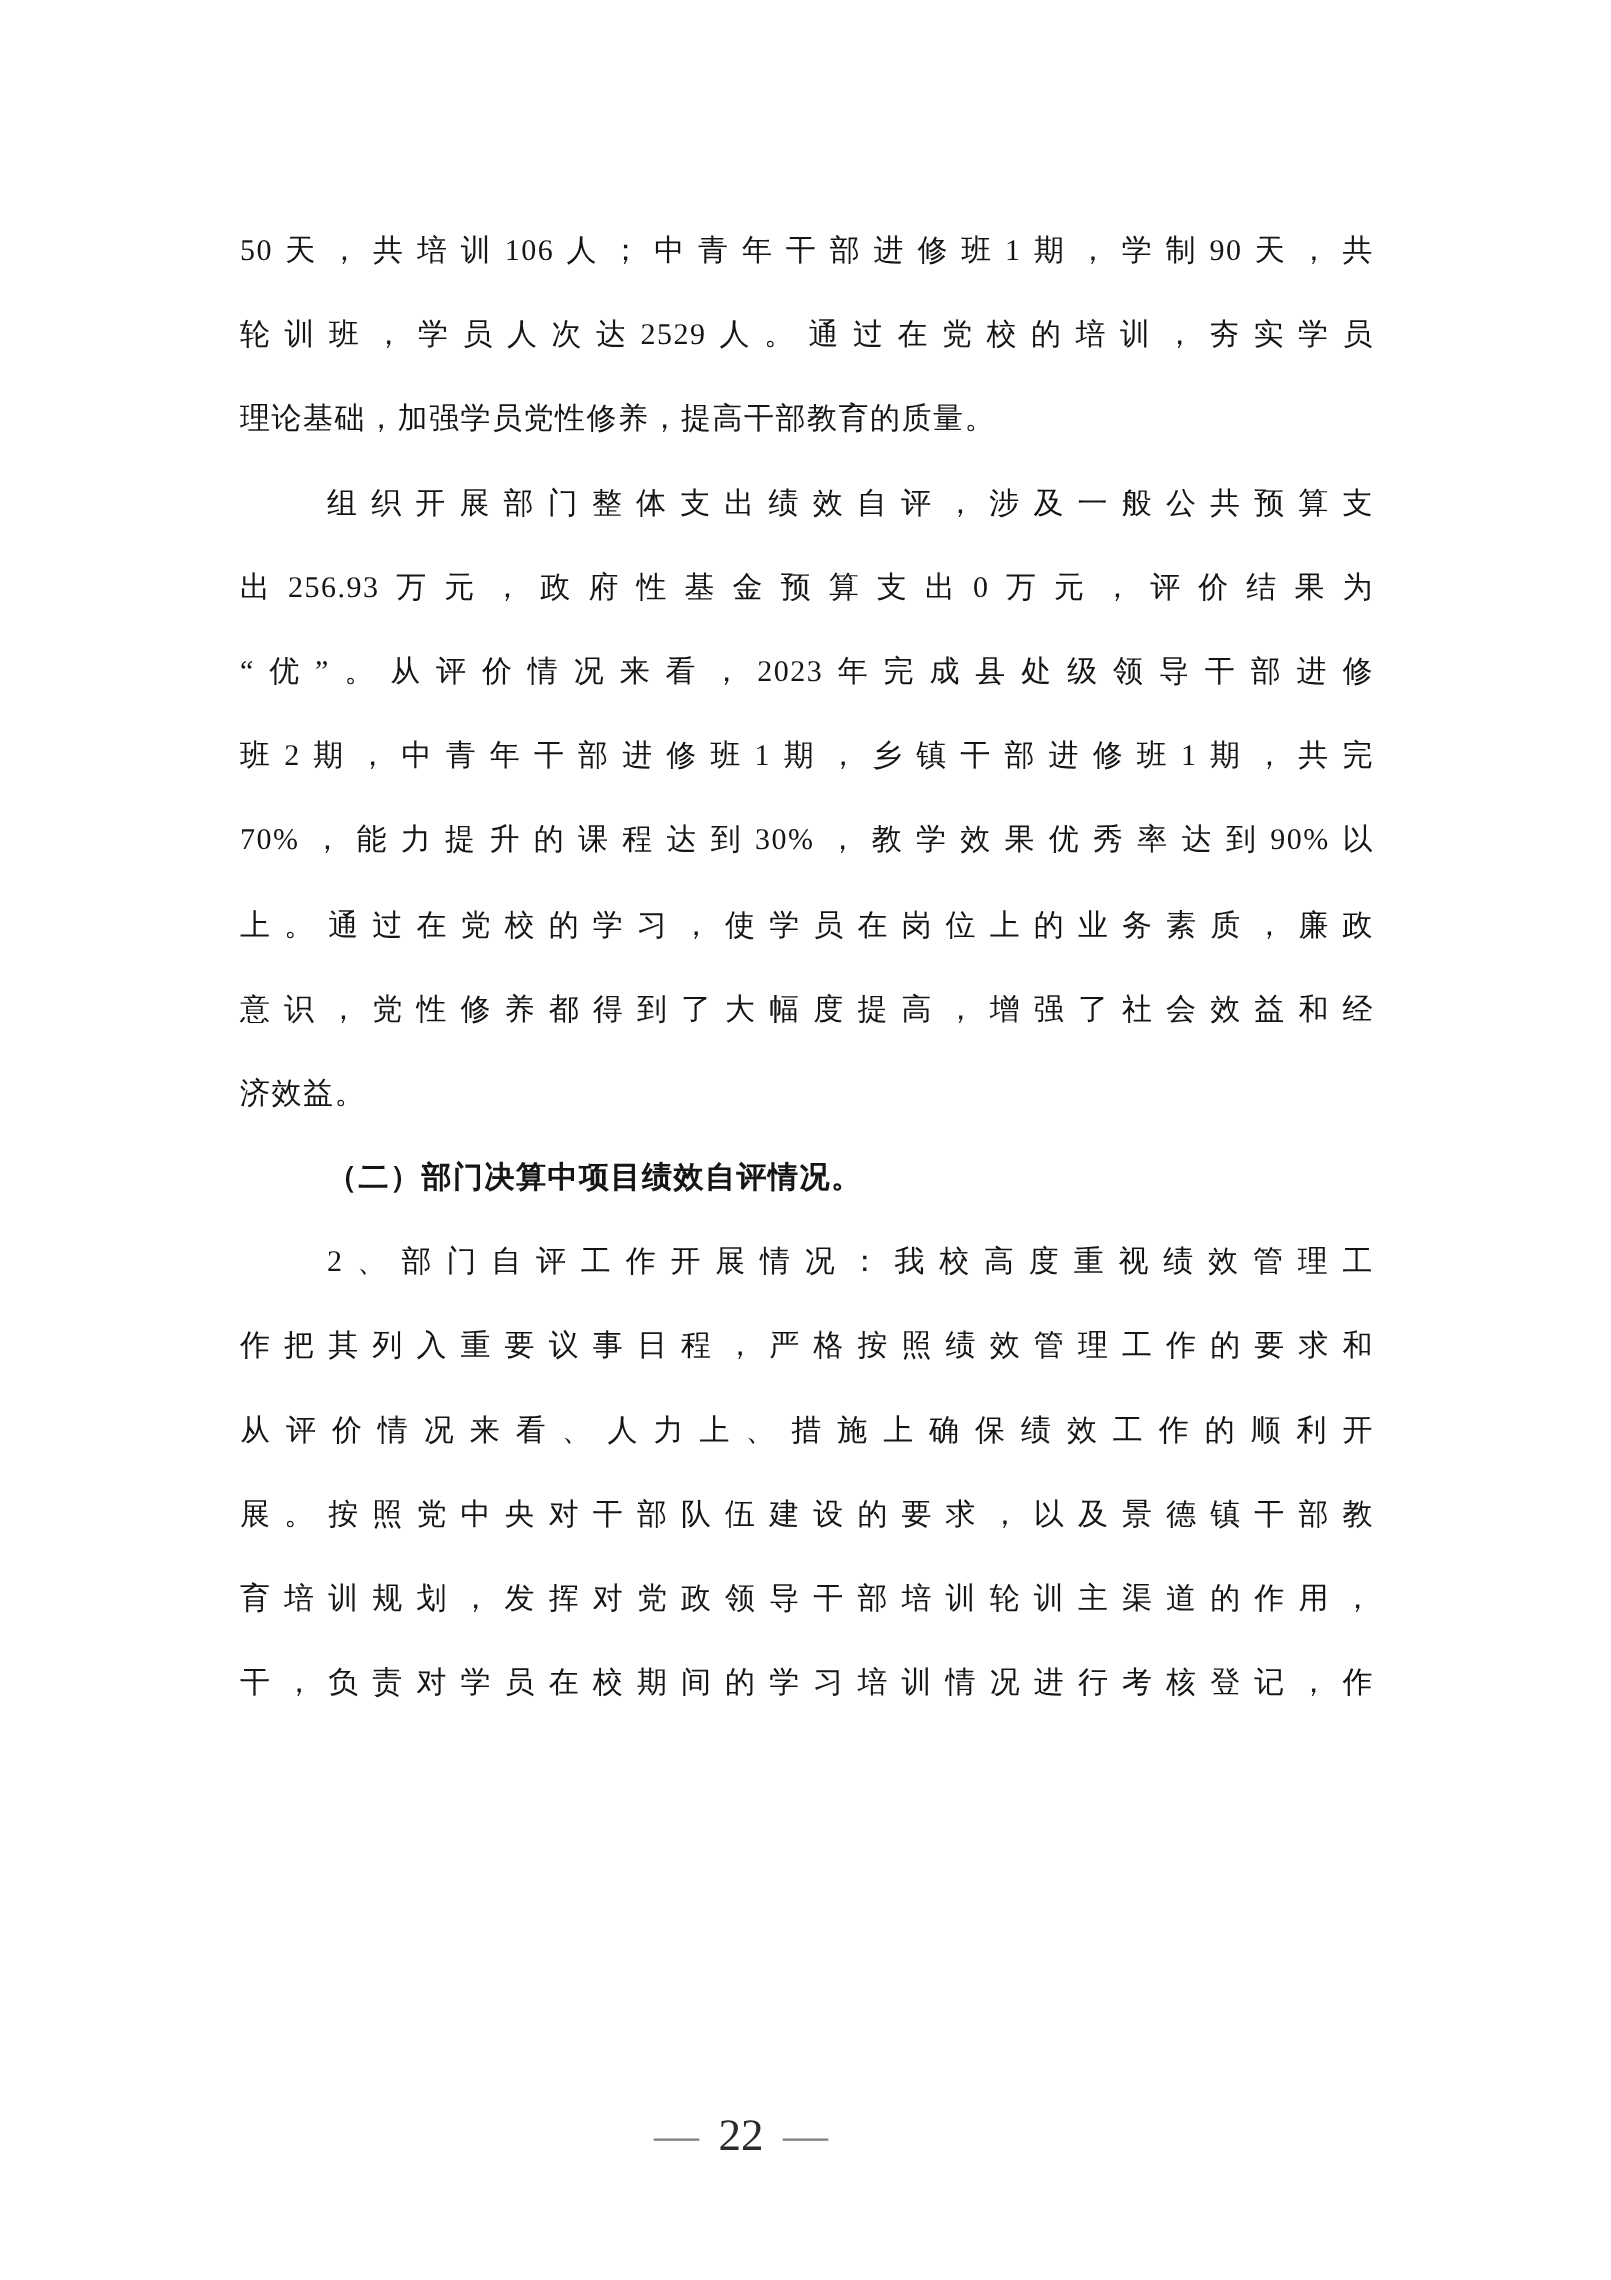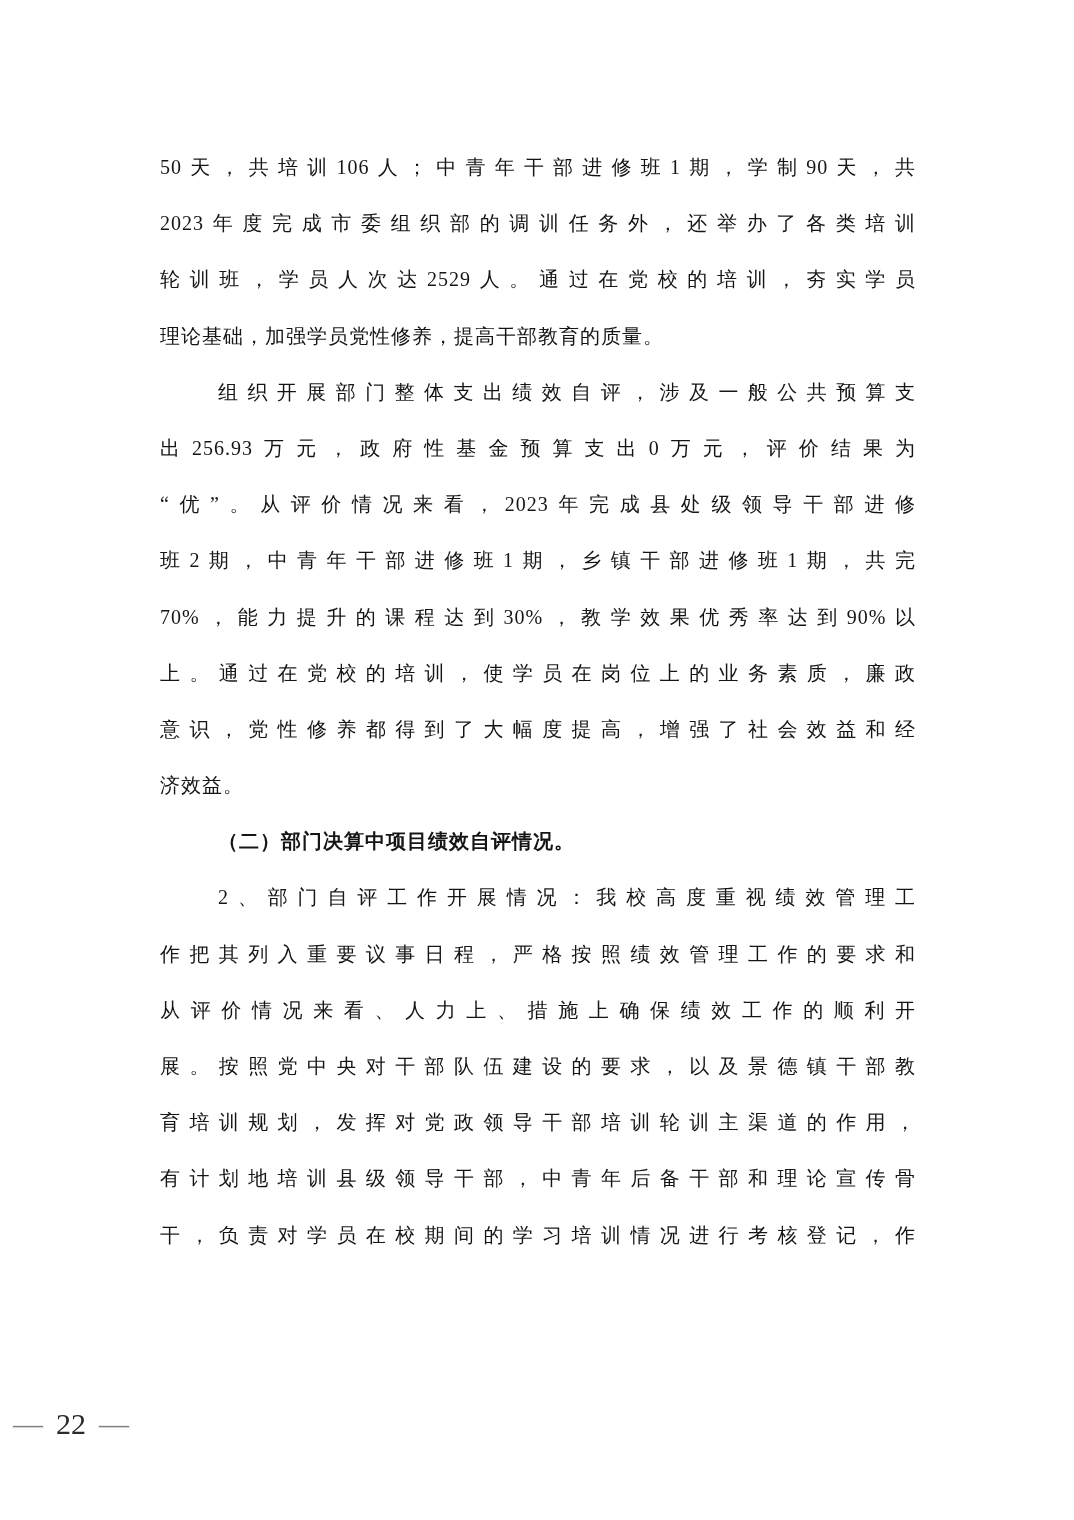--- a/index.html
+++ b/index.html
@@ -35,55 +35,54 @@
     overflow: visible;
   }
   .line.indent { text-indent: 58px; font-family: Liberation Serif, serif; }
   .line.para-end { text-align: right; text-align-last: left; }
   .line.heading { font-weight: bold; }
   .page-footer {
     position: absolute;
     left: 0;
     top: 1400px;
     width: 988px;
+    text-align: center;
     font-size: 30px;
     line-height: 48px;
     color: #2b2b2b;
   }
   .page-footer .dash {
     color: #808080;
     margin: 0 13px;
     letter-spacing: 0;
   }
   .page-footer .page-num {
     color: #2b2b2b;
   }
 </style>
 </head>
 <body>
 
 <div class="page" style="background: rgb(255, 255, 255);">
   <main class="doc-body" id="doc-body" style="color: rgb(21, 21, 21);">
       <div class="line">50天，共培训106人；中青年干部进修班1期，学制90天，共</div>
-      <div class="line">2023年度完成市委组织部的调训任务外，还举办了各类培训</div>
       <div class="line">轮训班，学员人次达2529人。通过在党校的培训，夯实学员</div>
       <div class="line para-end">理论基础，加强学员党性修养，提高干部教育的质量。</div>
       <div class="line indent">组织开展部门整体支出绩效自评，涉及一般公共预算支</div>
       <div class="line">出256.93万元，政府性基金预算支出0万元，评价结果为</div>
       <div class="line">“优”。从评价情况来看，2023年完成县处级领导干部进修</div>
       <div class="line">班2期，中青年干部进修班1期，乡镇干部进修班1期，共完</div>
       <div class="line">70%，能力提升的课程达到30%，教学效果优秀率达到90%以</div>
-      <div class="line">上。通过在党校的培训，使学员在岗位上的业务素质，廉政</div>
+      <div class="line">上。通过在党校的学习，使学员在岗位上的业务素质，廉政</div>
       <div class="line">意识，党性修养都得到了大幅度提高，增强了社会效益和经</div>
       <div class="line para-end">济效益。</div>
       <div class="line heading indent para-end">（二）部门决算中项目绩效自评情况。</div>
       <div class="line indent">2、部门自评工作开展情况：我校高度重视绩效管理工</div>
       <div class="line">作把其列入重要议事日程，严格按照绩效管理工作的要求和</div>
       <div class="line">从评价情况来看、人力上、措施上确保绩效工作的顺利开</div>
       <div class="line">展。按照党中央对干部队伍建设的要求，以及景德镇干部教</div>
       <div class="line">育培训规划，发挥对党政领导干部培训轮训主渠道的作用，</div>
-      <div class="line">有计划地培训县级领导干部，中青年后备干部和理论宣传骨</div>
       <div class="line">干，负责对学员在校期间的学习培训情况进行考核登记，作</div>
     </main>
   <footer class="page-footer">
     <span class="dash">—</span><span class="page-num">22</span><span class="dash">—</span>
   </footer>
 </div>
 
 </body></html>

